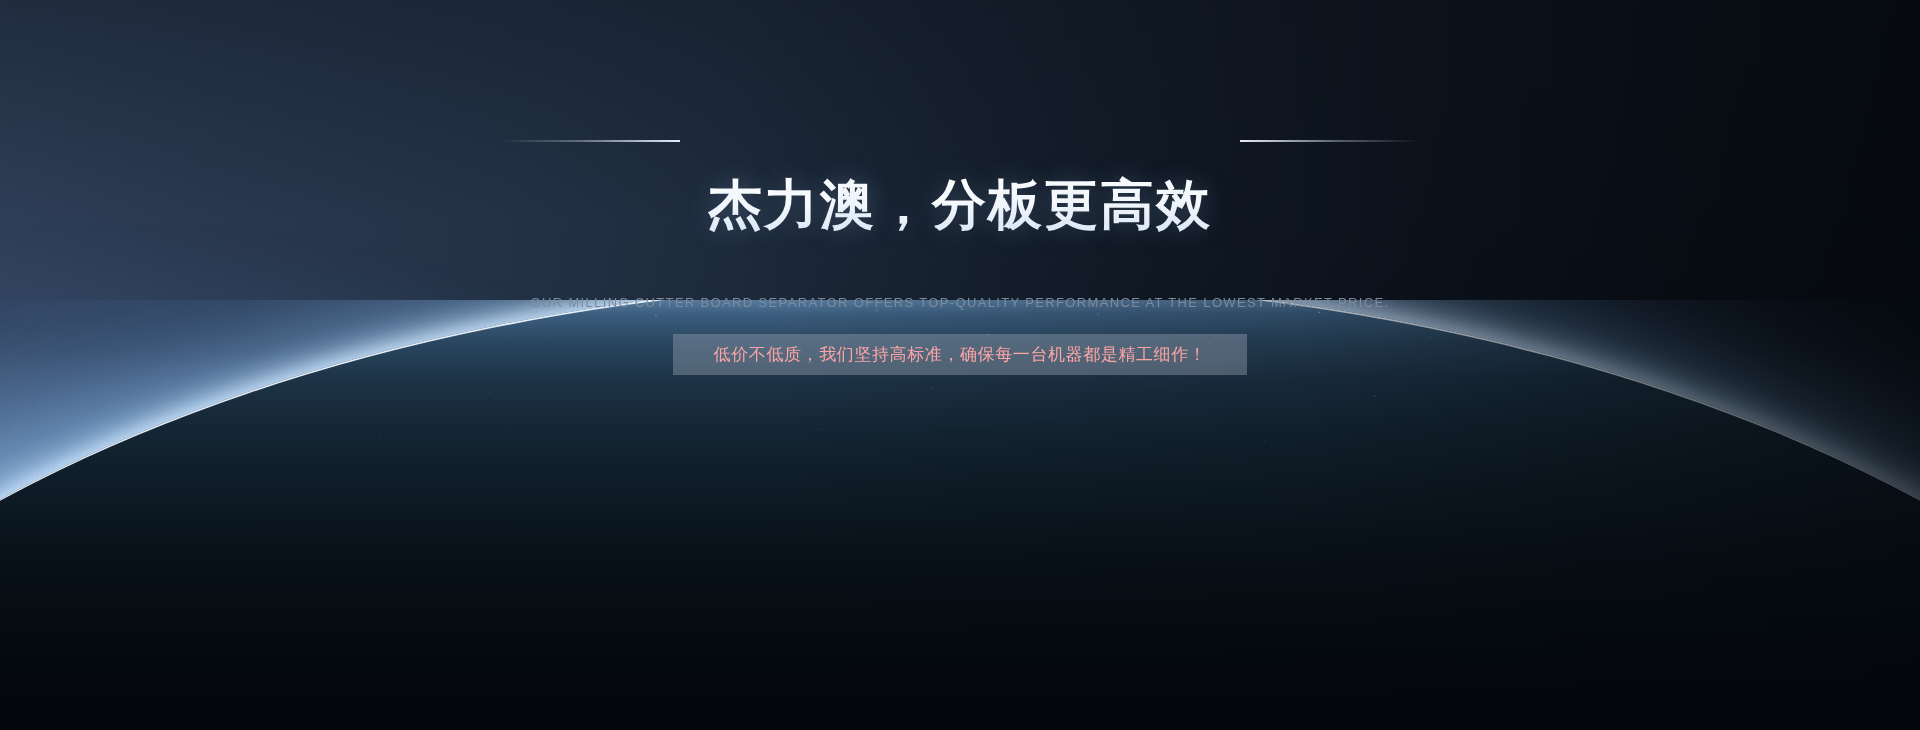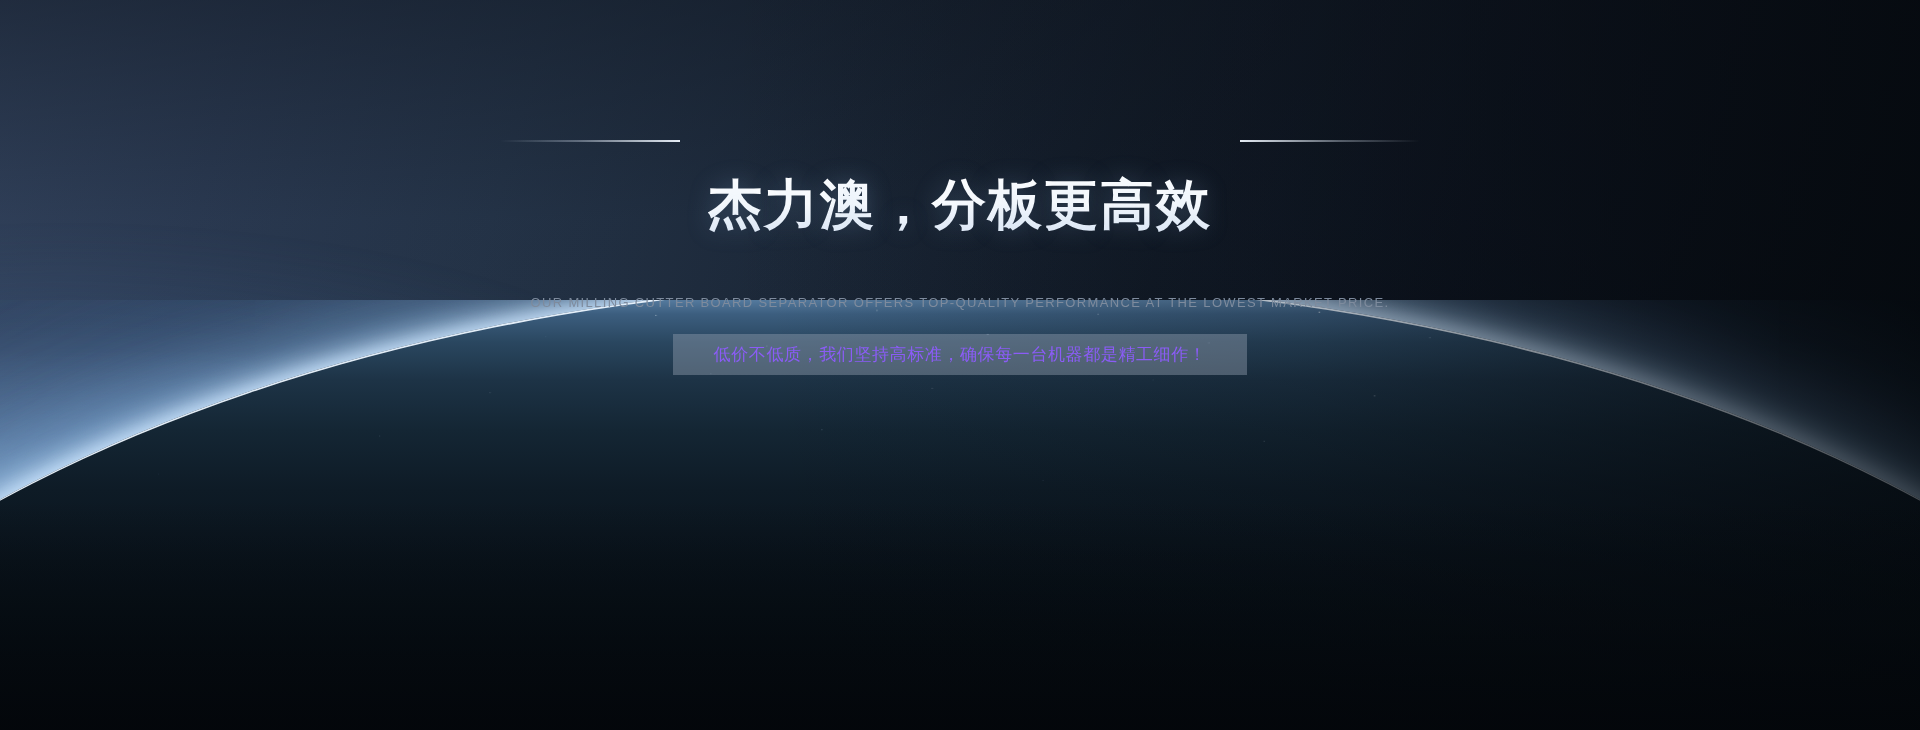--- a/index.html
+++ b/index.html
@@ -299,21 +299,21 @@
     display: flex;
     justify-content: center;
   }
   .slogan-bar {
     width: 574px;
     height: 41px;
     display: flex;
     align-items: center;
     justify-content: center;
     background: rgba(150,162,178,0.42);
-    color: #8b5cf6;
+    color: #fca5a5;
     font-size: 17px;
     letter-spacing: 0.6px;
     white-space: nowrap;
   }
 </style>
 </head>
 <body>
 
 <div class="stage">
 

